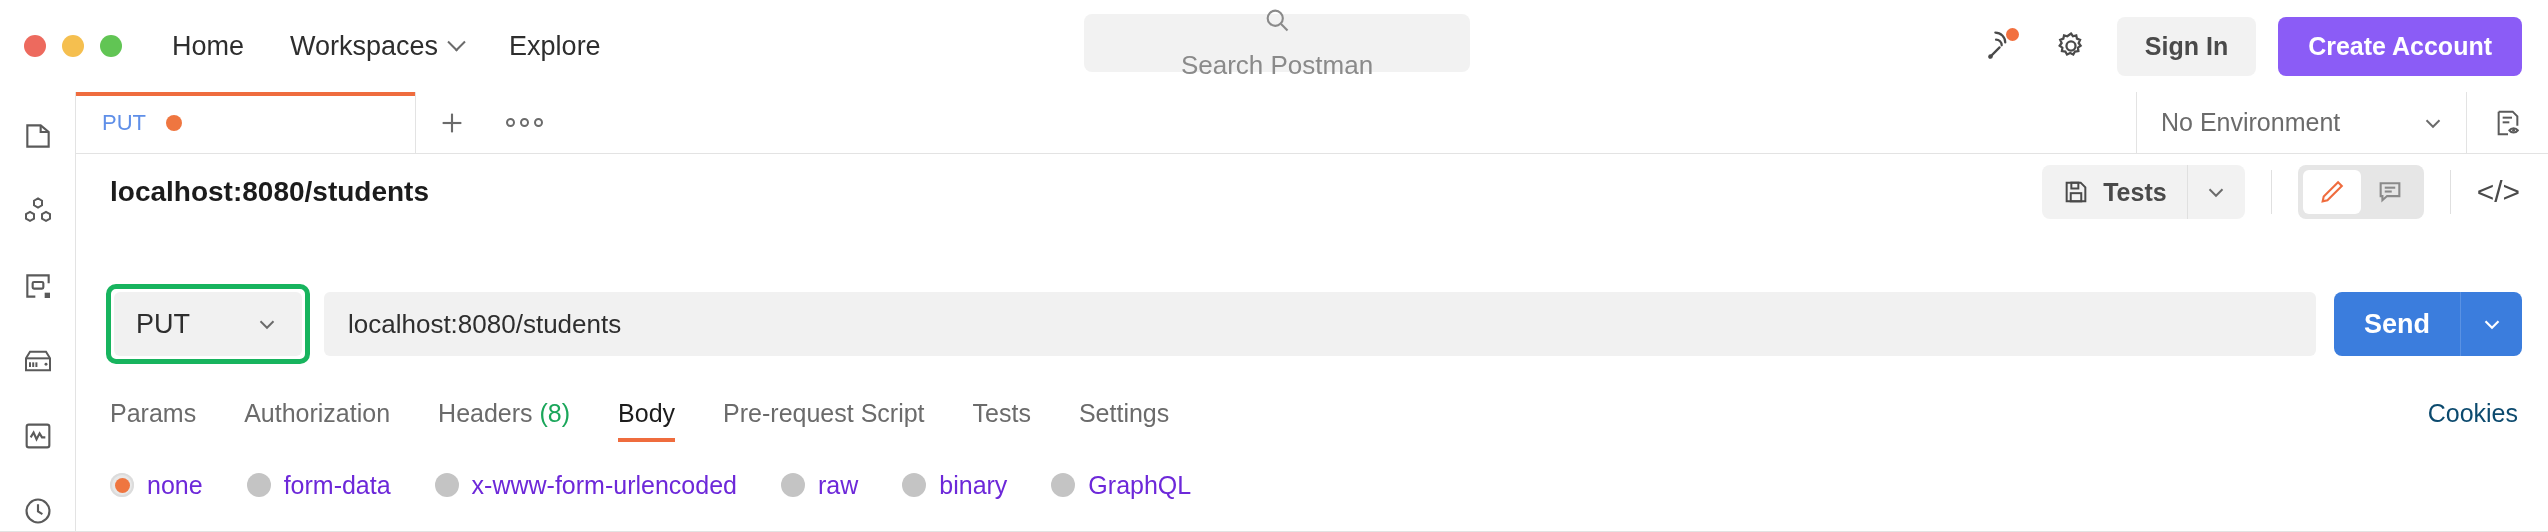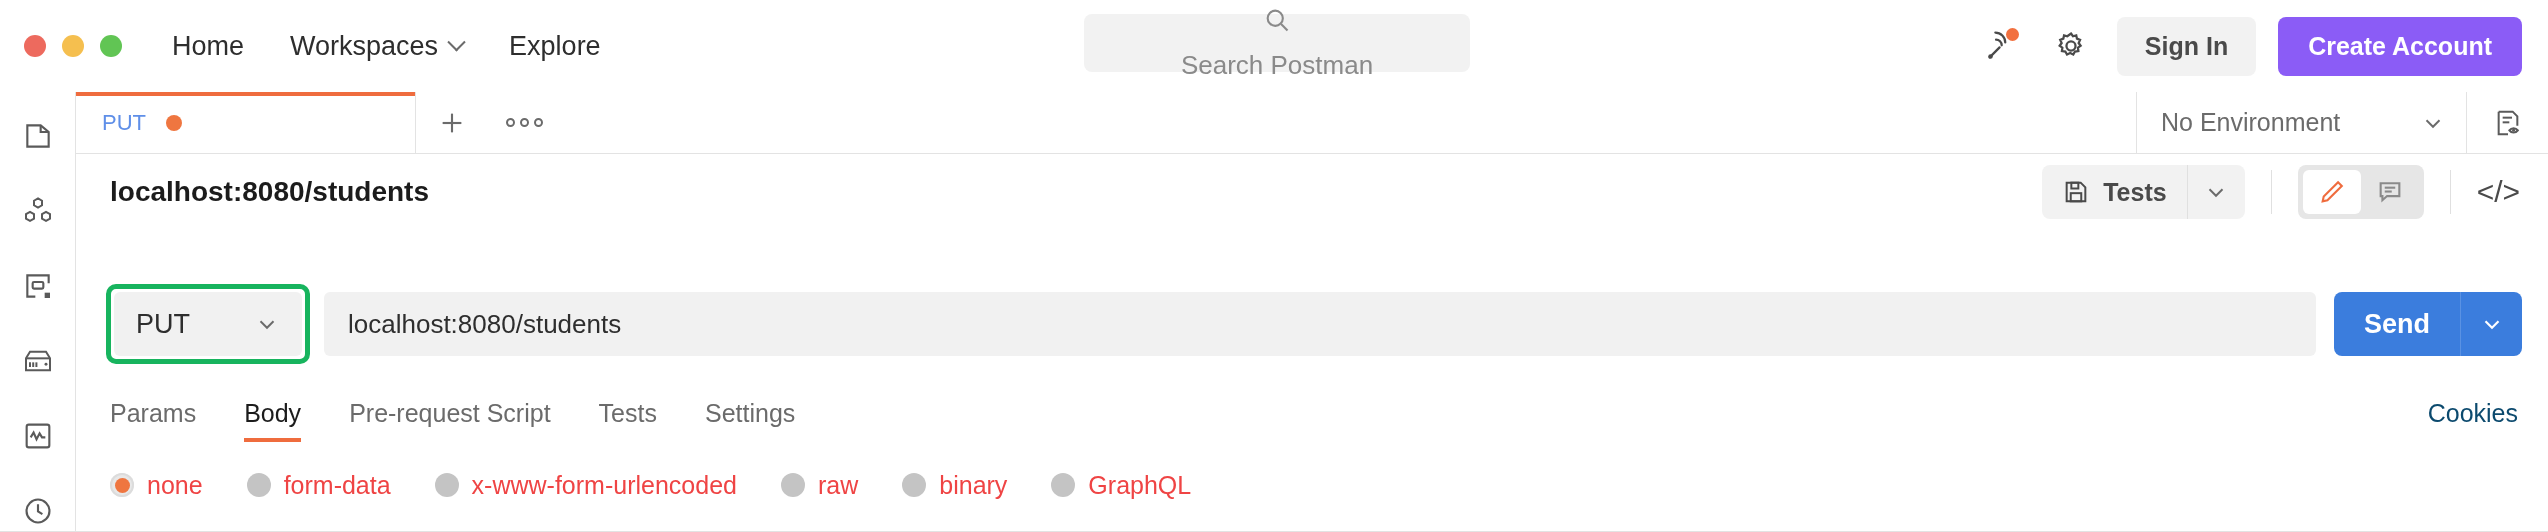--- a/index.html
+++ b/index.html
@@ -414,21 +414,21 @@
   .radio.sel {
     background: #e8e8e8;
     box-shadow: inset 0 0 0 2px #dcdcdc;
   }
   .radio.sel::after {
     content: "";
     width: 15px; height: 15px;
     border-radius: 50%;
     background: #ef7640;
   }
-  .radio-label { font-size: 25px; color: #ef4444; white-space: nowrap; }
+  .radio-label { font-size: 25px; color: #6d28d9; white-space: nowrap; }
 
   .bottomline {
     position: absolute;
     left: 0; bottom: 0; right: 0;
     height: 1px;
     background: #e3e3e3;
   }
   svg { display: block; }
 </style>
 </head>
@@ -648,20 +648,27 @@
           <polyline points="6,9.5 12,15.5 18,9.5"></polyline>
         </svg>
       </span>
     </button>
   </div>
 </div>
 
 <div class="reqtabs">
   <div class="rtab">
     <span>Params</span>
+  </div>
+  <div class="rtab">
+    <span>Authorization</span>
+  </div>
+  <div class="rtab">
+    <span>Headers</span>
+    <span class="hcount">(8)</span>
   </div>
   <div class="rtab active">
     <span>Body</span>
   </div>
   <div class="rtab">
     <span>Pre-request Script</span>
   </div>
   <div class="rtab">
     <span>Tests</span>
   </div>

